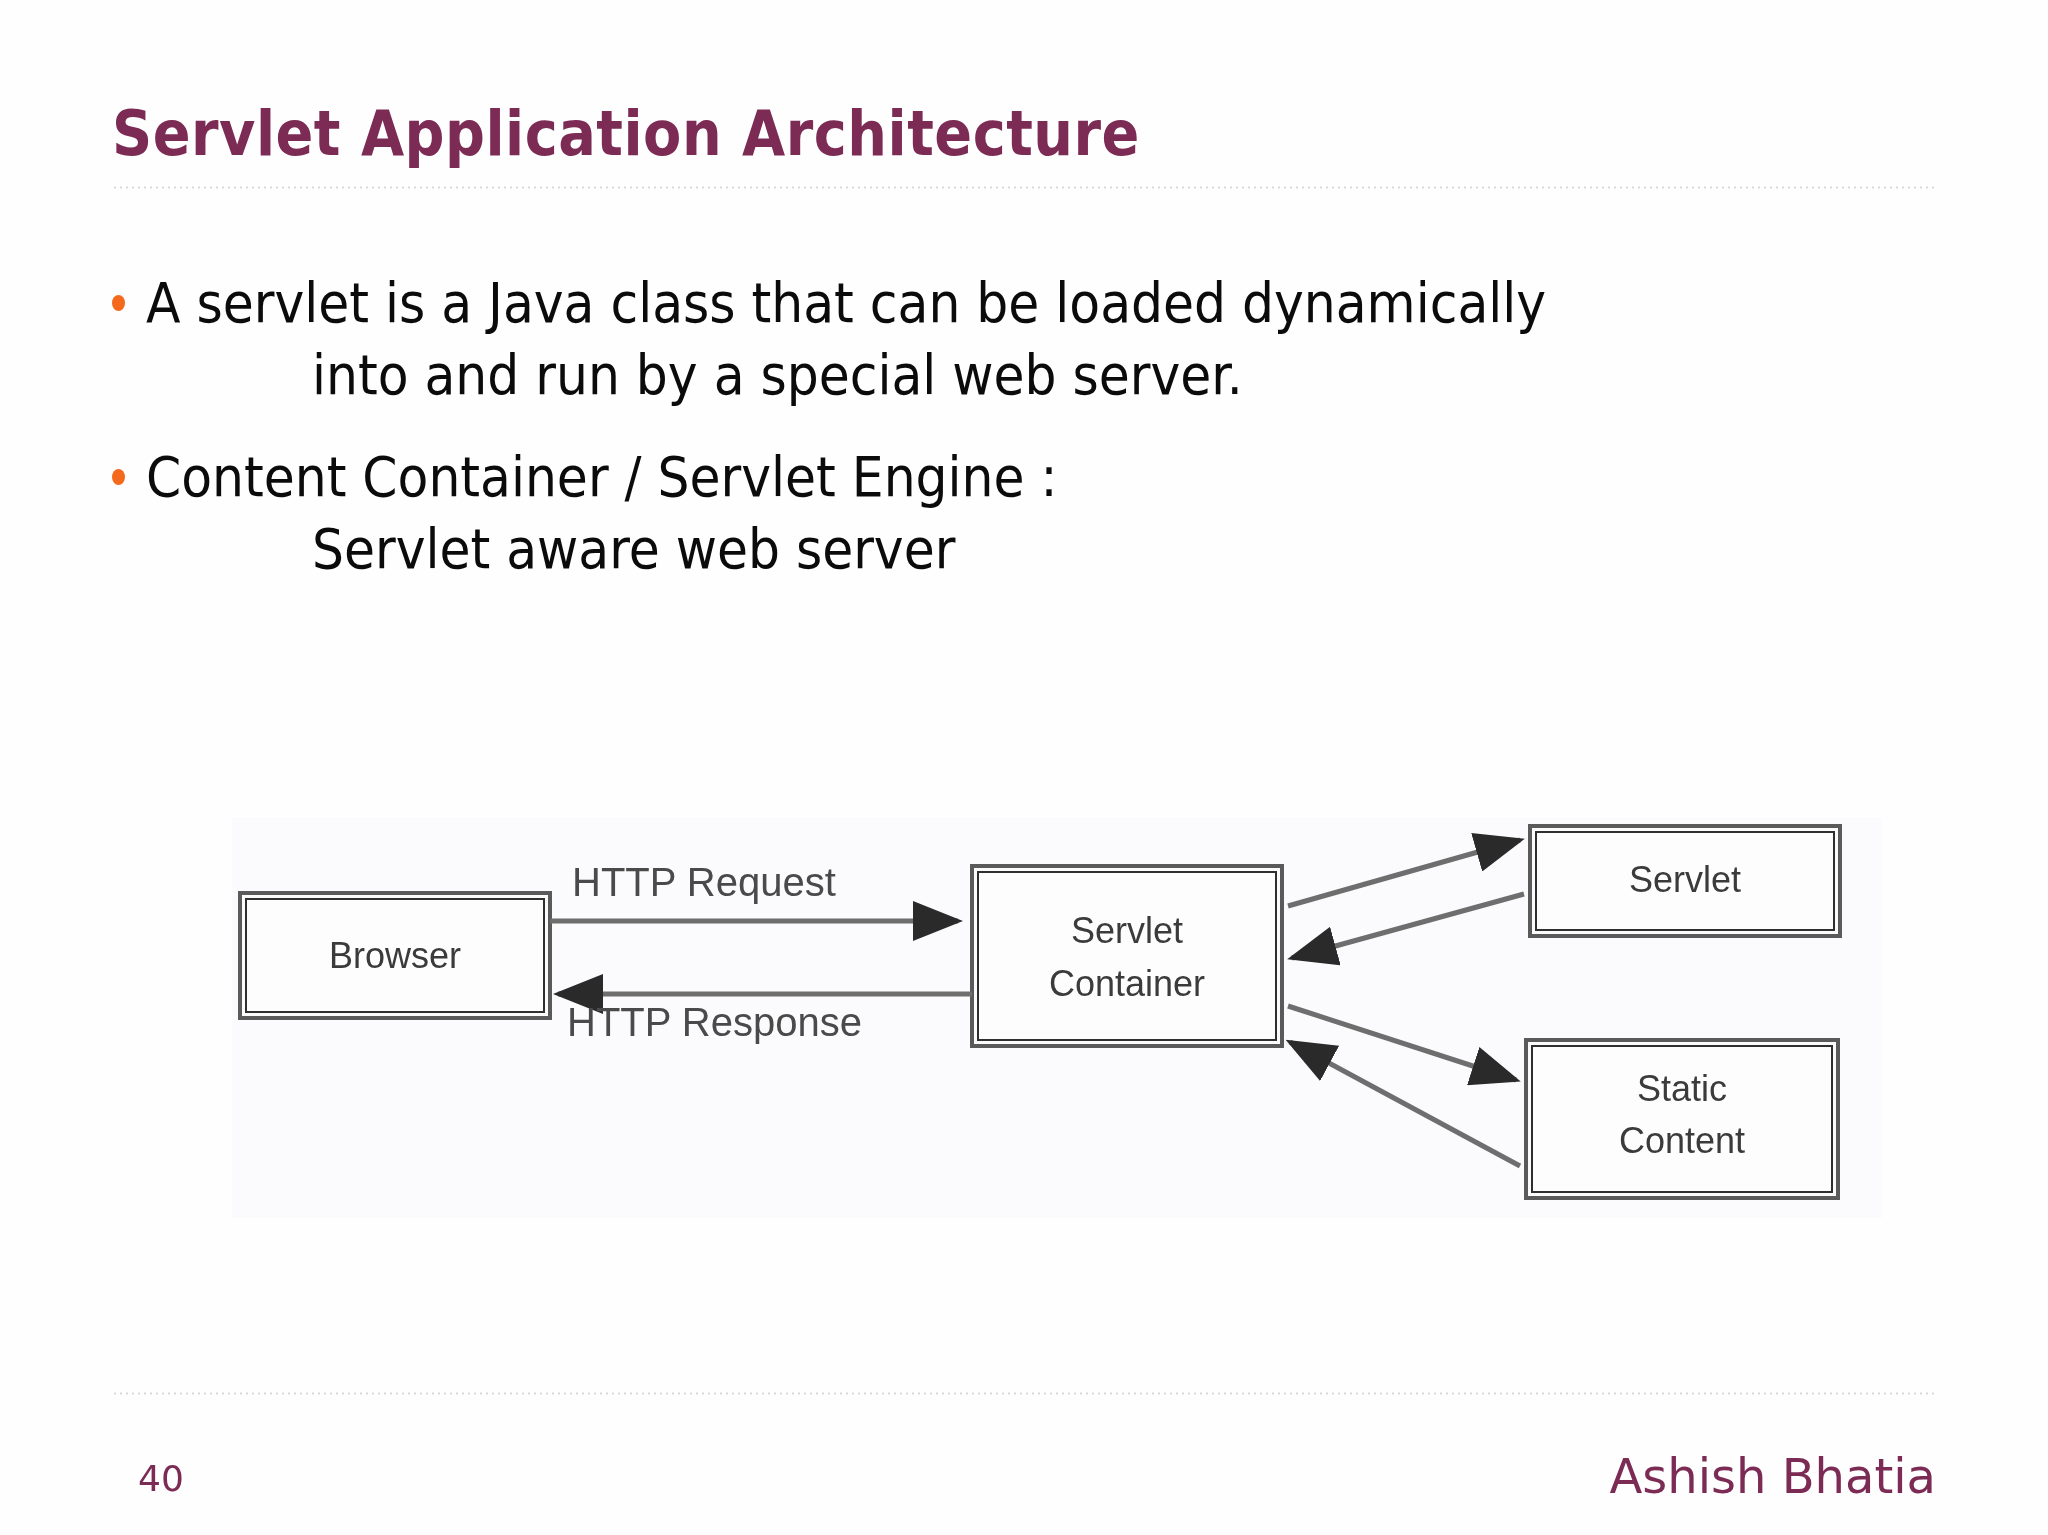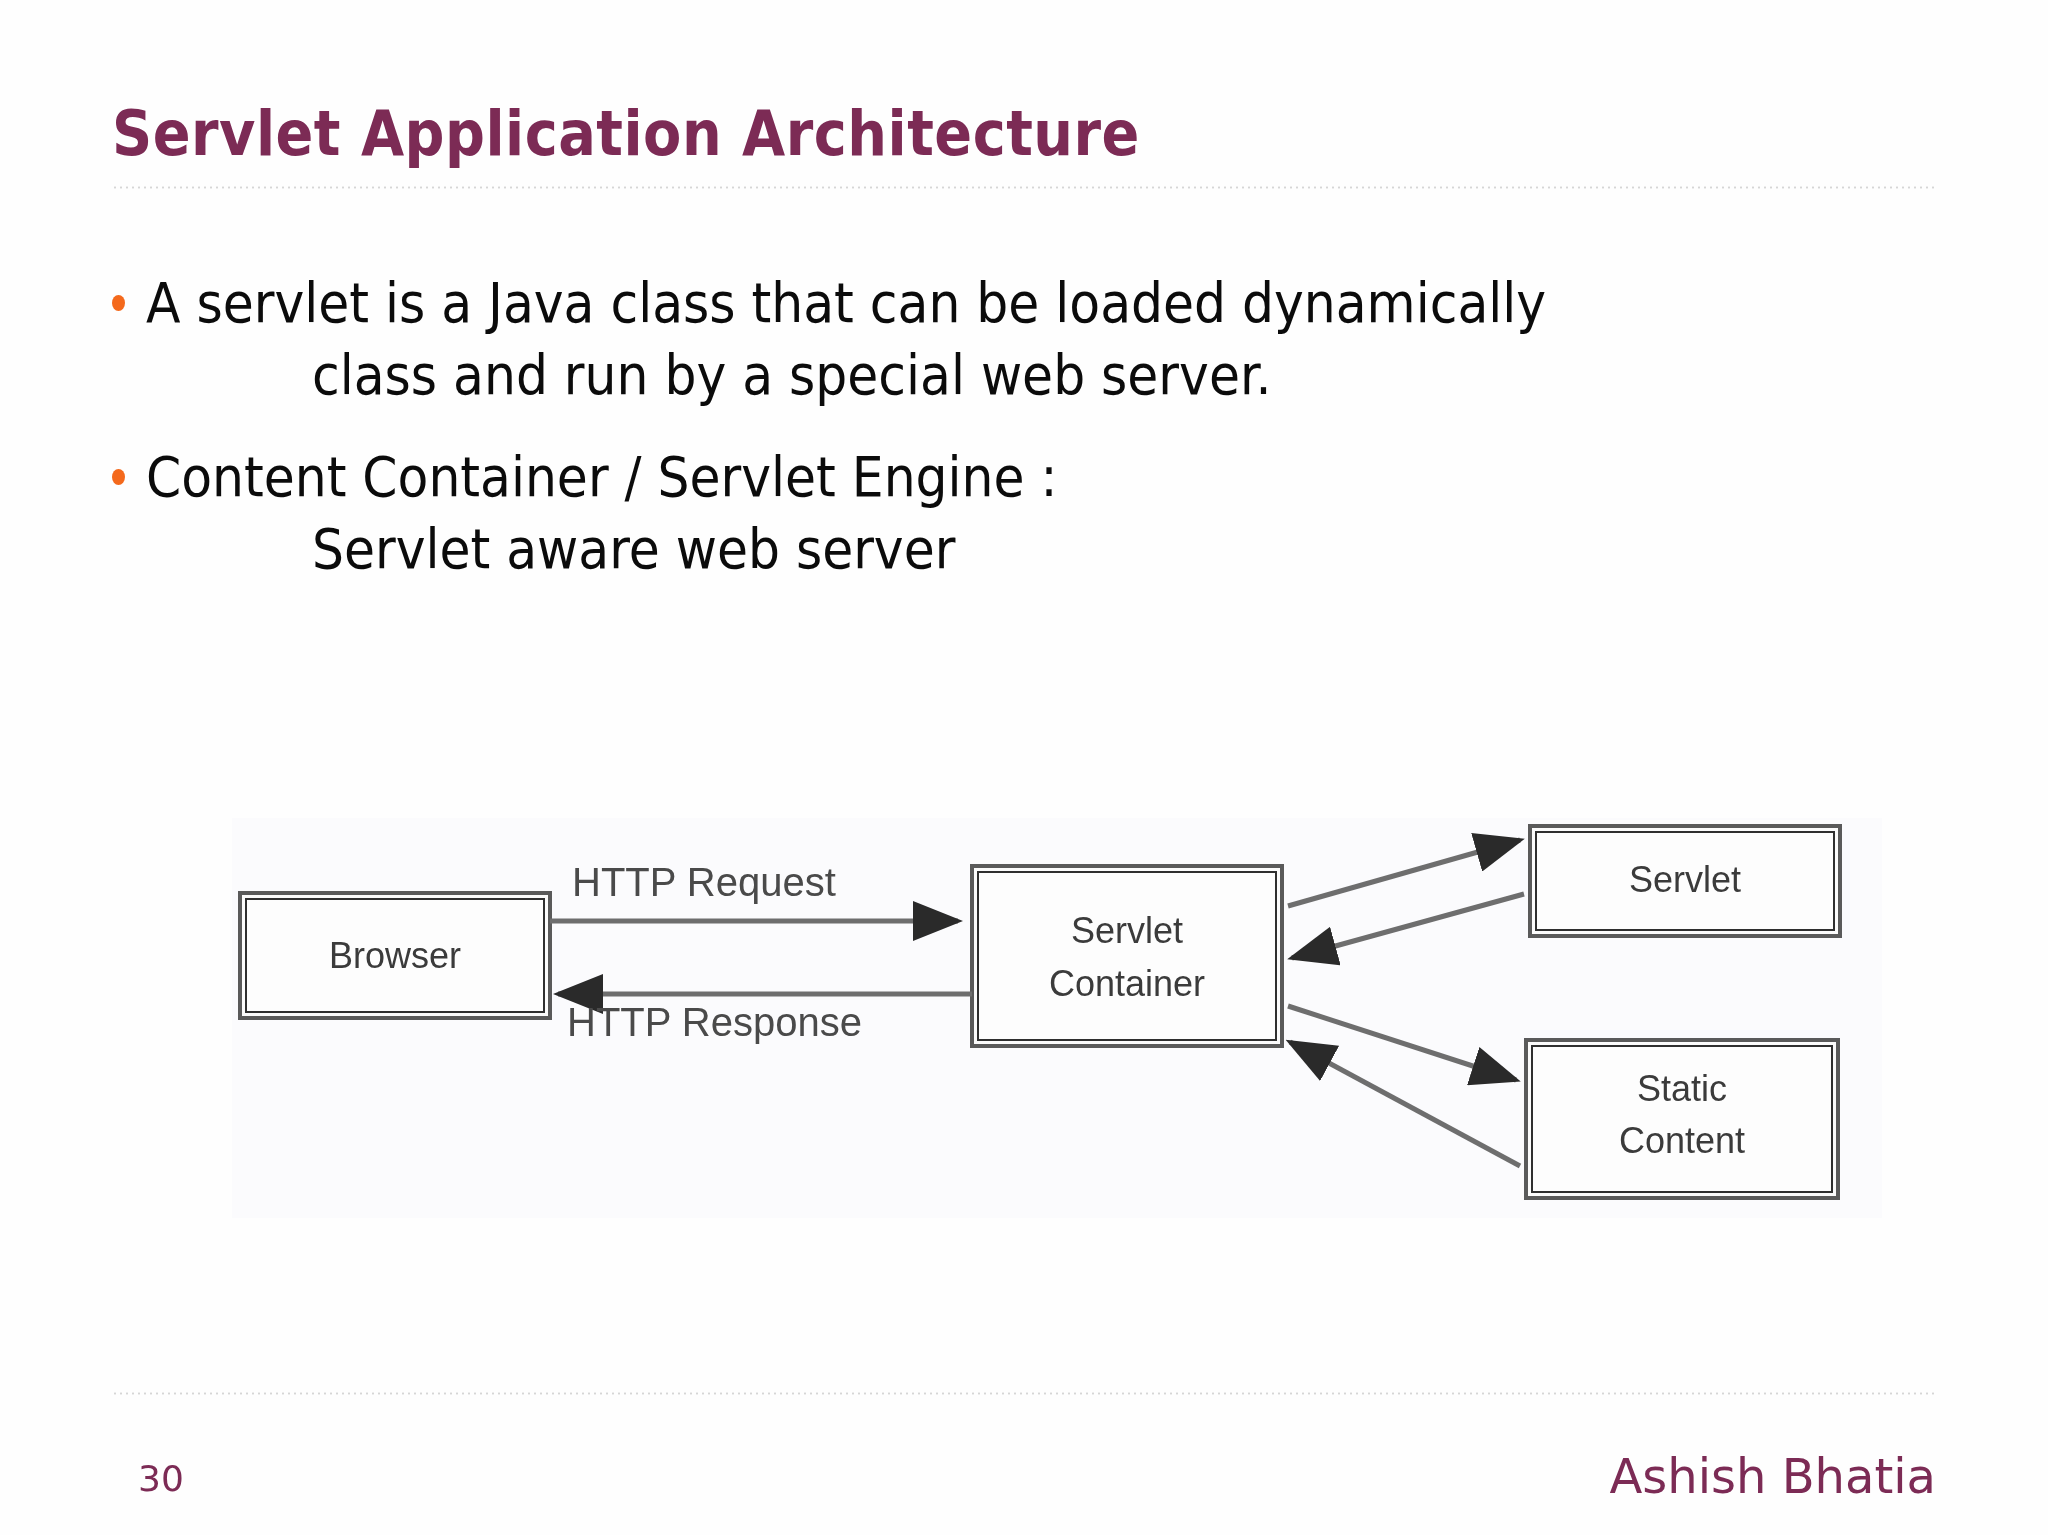--- a/index.html
+++ b/index.html
@@ -150,21 +150,21 @@
 
   <div class="rule rule-top"></div>
 
   <div class="body-block">
 
     <div class="bullet-row">
       <span class="bullet-dot"></span>
       <span class="bullet-text">A servlet is a Java class that can be loaded dynamically</span>
     </div>
     <div class="sub-row">
-      <span class="sub-text">class and run by a special web server.</span>
+      <span class="sub-text">into and run by a special web server.</span>
     </div>
 
     <div class="gap"></div>
 
     <div class="bullet-row">
       <span class="bullet-dot"></span>
       <span class="bullet-text">Content Container / Servlet Engine :</span>
     </div>
     <div class="sub-row">
       <span class="sub-text">Servlet aware web server</span>
@@ -231,17 +231,17 @@
 
       <g>
         <line x1="1288" y1="348" x2="1058" y2="224" stroke="#6e6e6e" stroke-width="5" marker-end="url(#arrowhead)"></line>
       </g>
 
     </svg>
   </div>
 
   <div class="rule rule-bottom"></div>
 
-  <div class="page-number">30</div>
+  <div class="page-number">40</div>
 
   <div class="author">Ashish Bhatia</div>
 
 </div>
 
 </body></html>

